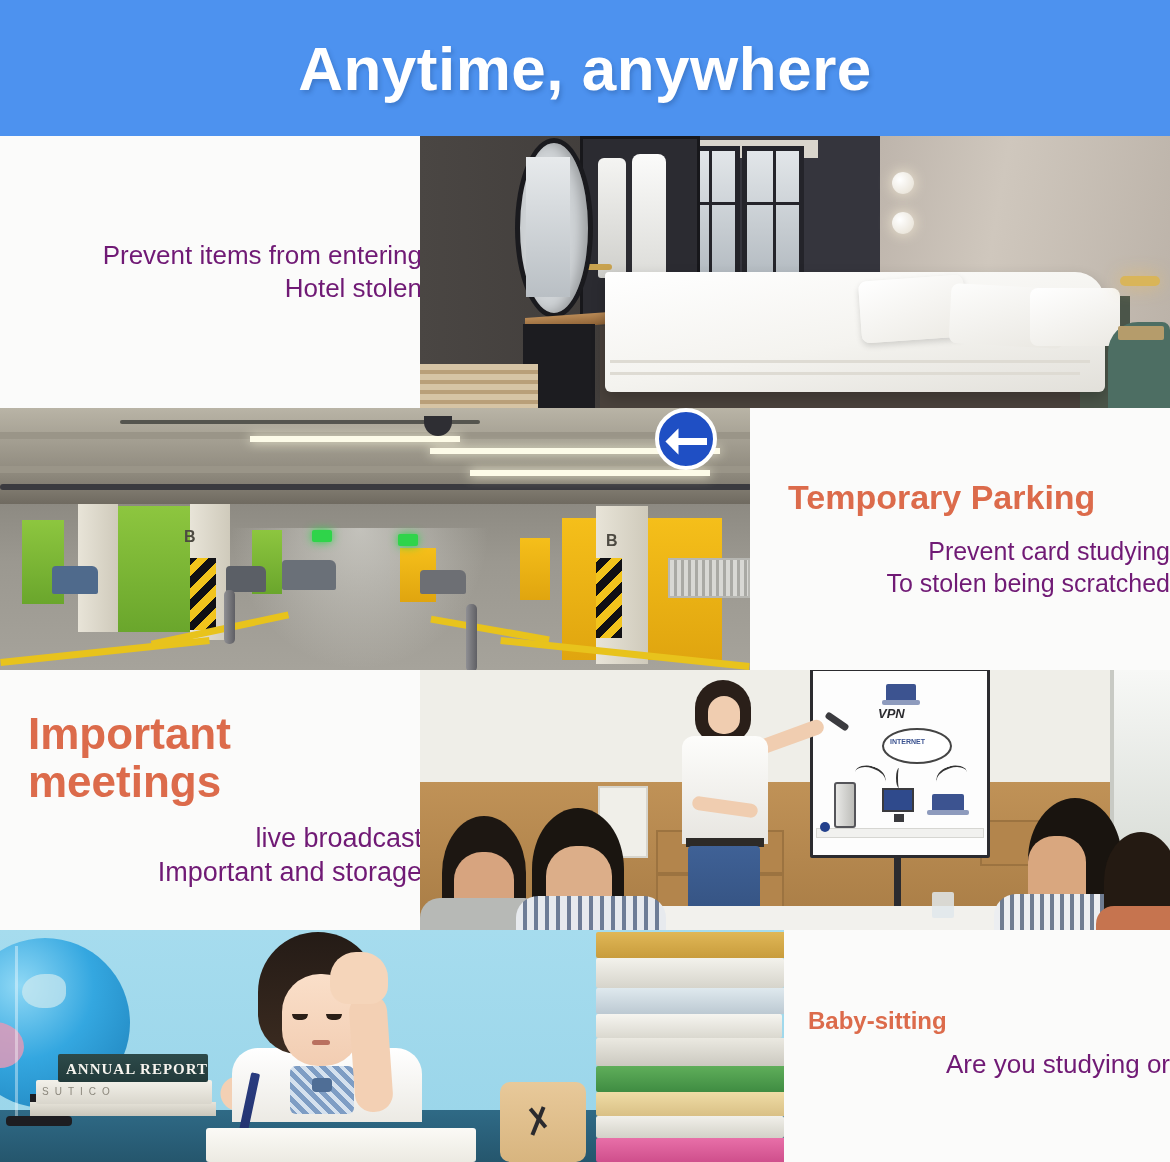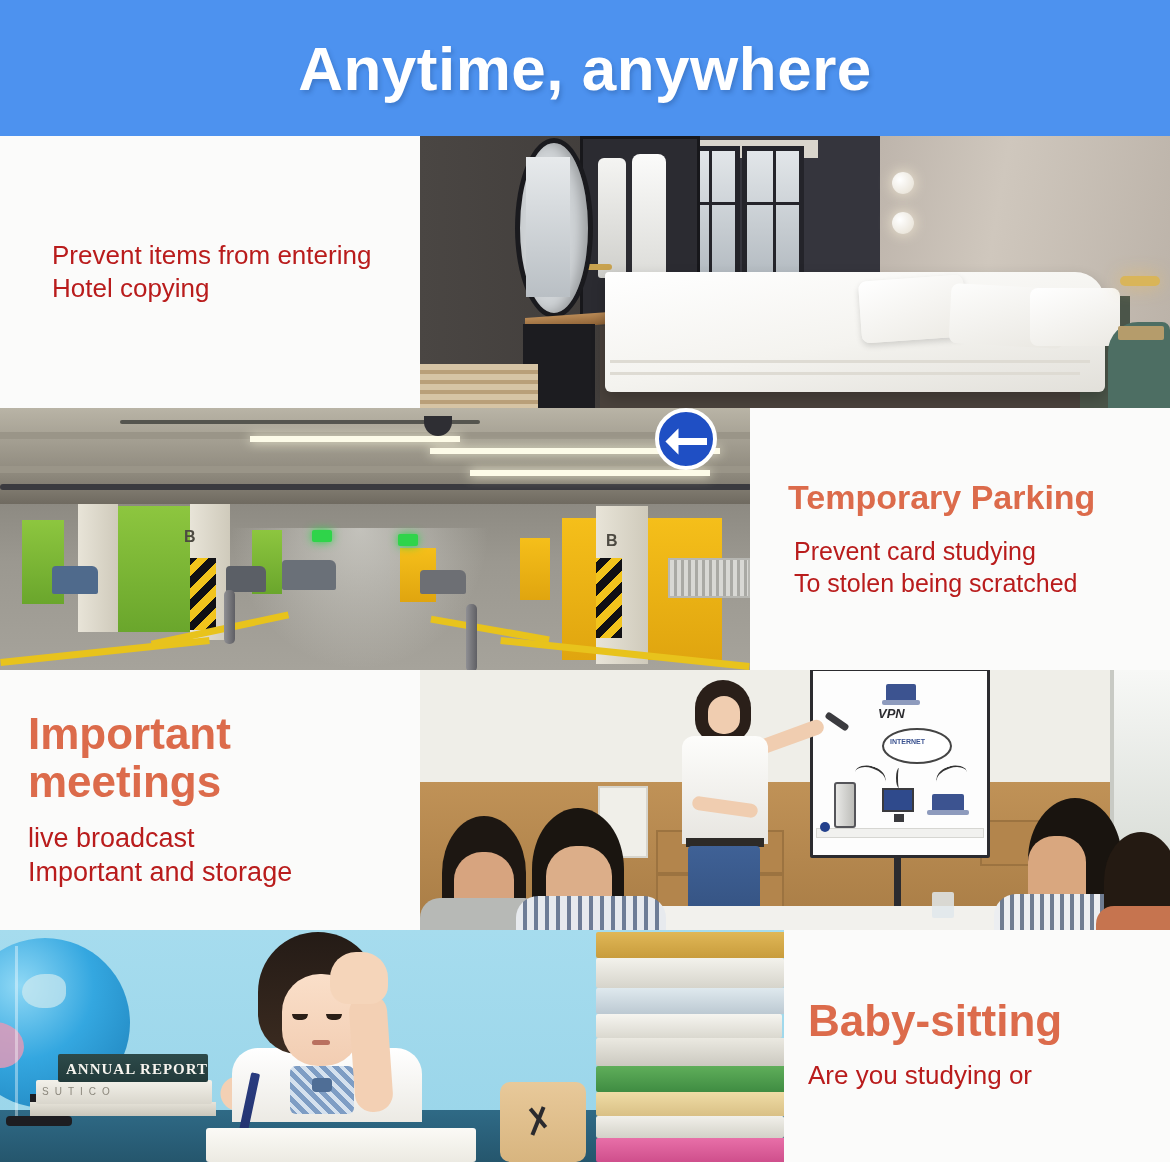--- a/index.html
+++ b/index.html
@@ -32,21 +32,21 @@
   .text-panel {
     background: #fbfbfa;
     display: flex; flex-direction: column; justify-content: center;
   }
   .t-head {
     color: #dc6b4b;
     font-weight: bold;
     line-height: 1.1;
     margin-bottom: 14px;
   }
-  .t-line { color: #b91c1c; line-height: 1.28; }
+  .t-line { color: #701a75; line-height: 1.28; text-align: right; }
 
   
   .p-trip { left: 0; top: 136px; width: 422px; height: 272px; padding-left: 52px; }
   .p-trip .t-head { font-size: 44px; margin-left: 38px; margin-bottom: 20px; }
   .p-trip .t-line { font-size: 26px; }
 
   .img-hotel { left: 420px; top: 136px; width: 750px; height: 272px; background:#3b3b42; }
 
   
   .hot-wallR { position:absolute; left:455px; top:0; width:295px; height:250px;
@@ -240,36 +240,36 @@
   .kd-paper { position:absolute; left:206px; top:198px; width:270px; height:34px;
       background:linear-gradient(180deg,#fbfaf6,#eceae2); border-radius:3px; }
   .kd-clock { position:absolute; left:500px; top:152px; width:86px; height:80px;
       background:linear-gradient(180deg,#e8c99a,#d8b57f); border-radius:10px; }
   .kd-clock-h1 { position:absolute; left:536px; top:176px; width:4px; height:30px; background:#2a2a2e; transform:rotate(22deg); }
   .kd-clock-h2 { position:absolute; left:536px; top:176px; width:4px; height:24px; background:#2a2a2e; transform:rotate(-40deg); }
   .kd-stack { position:absolute; left:596px; top:0; width:200px; height:232px; }
   .kd-bk { position:absolute; left:0; border-radius:2px; }
 
   .p-baby { left: 784px; top: 930px; width: 386px; height: 232px; padding-left: 24px; }
-  .p-baby .t-head { font-size: 44px; margin-bottom: 10px; }
+  .p-baby .t-head { font-size: 24px; margin-bottom: 10px; }
   .p-baby .t-line { font-size: 26px; line-height: 1.5; }
   .p-baby .t-line.indent { padding-left: 22px; }
 </style>
 </head>
 <body>
 
 <div class="page">
 
   <div class="header">
     <div class="header-title">Anytime, anywhere</div>
   </div>
 
   <div class="panel text-panel p-trip">
     <div class="t-line">Prevent items from entering</div>
-    <div class="t-line">Hotel copying</div>
+    <div class="t-line">Hotel stolen</div>
   </div>
 
   <div class="panel img-hotel">
     <div class="hot-wallR"></div>
     <div class="hot-wallL"></div>
     <div class="hot-wallM"></div>
     <div class="hot-valance"></div>
     <div class="hot-win w1">
         <i class="mull"></i>
         <i class="tran"></i>

